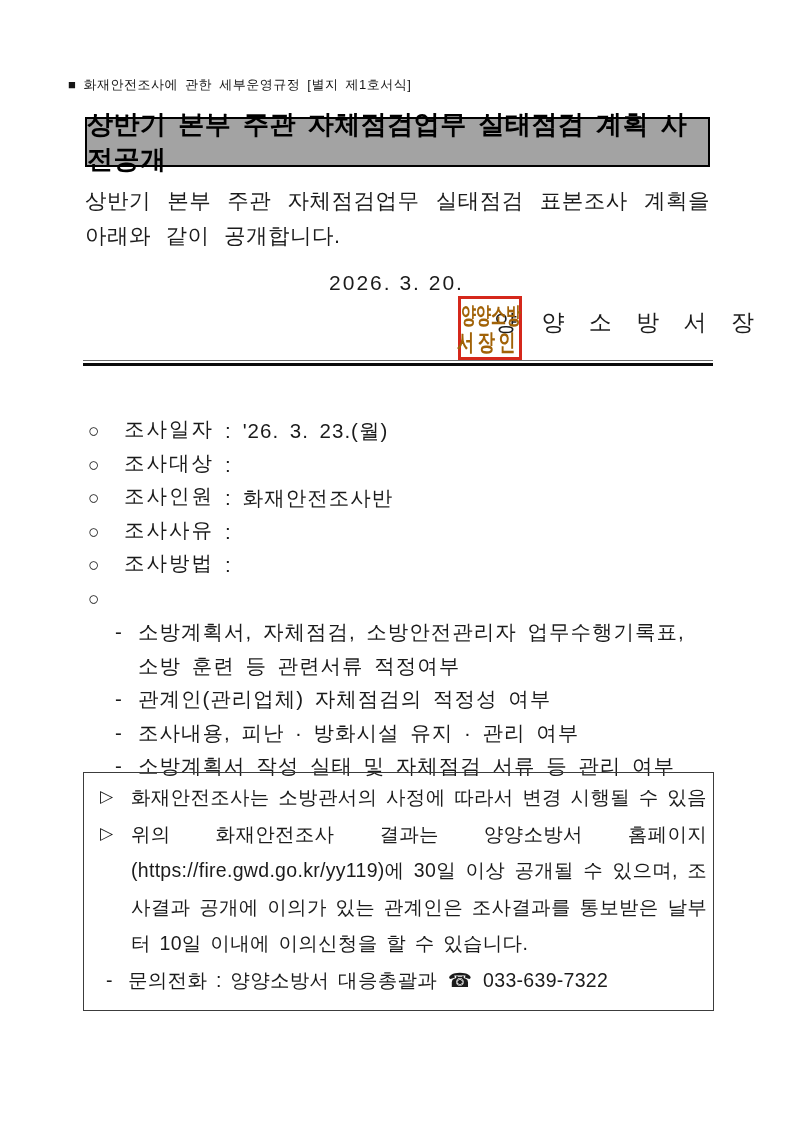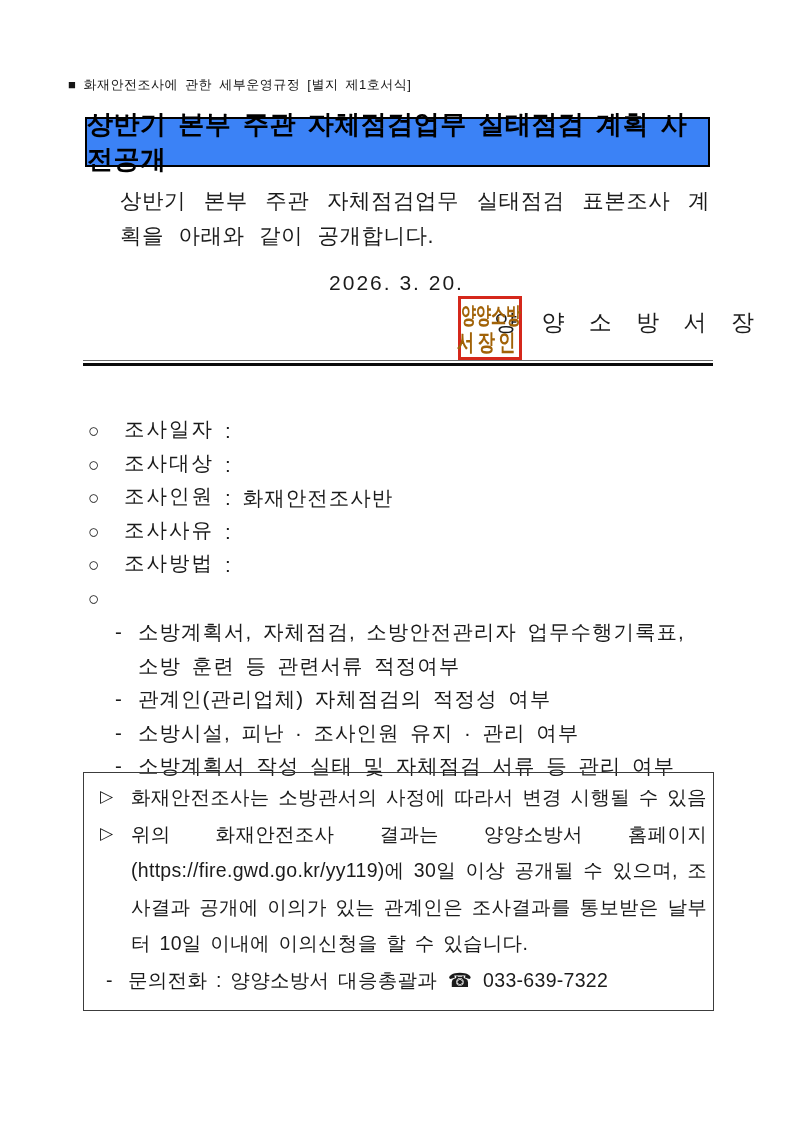--- a/index.html
+++ b/index.html
@@ -7,27 +7,27 @@
     width:793px;height:1121px;background:#ffffff;position:relative;
     font-family:"Liberation Sans","DejaVu Sans",sans-serif;color:#1b1b1b;
     overflow:hidden;
   }
   .form-note{
     position:absolute;left:68px;top:76px;font-size:13px;letter-spacing:0.5px;
     color:#161616;word-spacing:3px;
   }
   .title-box{
     position:absolute;left:85px;right:83px;top:117px;height:46px;
-    border:2px solid #000;background:#3b82f6;
+    border:2px solid #000;background:#a3a3a3;
     display:flex;align-items:center;justify-content:center;
     font-weight:bold;font-size:26px;letter-spacing:0.5px;word-spacing:4px;color:#000;
   }
   .intro{
     position:absolute;left:85px;right:83px;top:184px;
-    font-size:21.5px;line-height:35px;text-align:justify;word-spacing:8px;letter-spacing:0.5px;margin-left:35px;
+    font-size:21.5px;line-height:35px;text-align:justify;word-spacing:8px;letter-spacing:0.5px;
   }
   .date-line{
     position:absolute;left:0;right:0;top:271px;text-align:center;
     font-size:21px;letter-spacing:2px;
   }
   .signer-line{
     position:absolute;left:0;right:30px;top:307px;text-align:right;
     font-size:23px;letter-spacing:9px;
   }
   .seal{
@@ -92,20 +92,21 @@
   <div class="thin"></div>
   <div class="thick"></div>
 </div>
 
 <div class="details">
 
   <div class="d-row">
     <span class="d-bullet">○</span>
     <span class="d-label">조사일자</span>
     <span class="d-sep">:</span>
+    <span class="d-value">'26. 3. 23.(월)</span>
   </div>
 
   <div class="d-row">
     <span class="d-bullet">○</span>
     <span class="d-label">조사대상</span>
     <span class="d-sep">:</span>
   </div>
 
   <div class="d-row">
     <span class="d-bullet">○</span>
@@ -134,21 +135,21 @@
     <div class="d-sub-row">
       <span class="d-sub-marker">-</span>
       <span class="d-sub-text">소방계획서, 자체점검, 소방안전관리자 업무수행기록표, 소방 훈련 등 관련서류 적정여부</span>
     </div>
     <div class="d-sub-row">
       <span class="d-sub-marker">-</span>
       <span class="d-sub-text">관계인(관리업체) 자체점검의 적정성 여부</span>
     </div>
     <div class="d-sub-row">
       <span class="d-sub-marker">-</span>
-      <span class="d-sub-text">소방시설, 피난 · 조사인원 유지 · 관리 여부</span>
+      <span class="d-sub-text">조사내용, 피난 · 방화시설 유지 · 관리 여부</span>
     </div>
     <div class="d-sub-row">
       <span class="d-sub-marker">-</span>
       <span class="d-sub-text">소방계획서 작성 실태 및 자체점검 서류 등 관리 여부</span>
     </div>
   </div>
 
 </div>
 
 <div class="notice-box">

